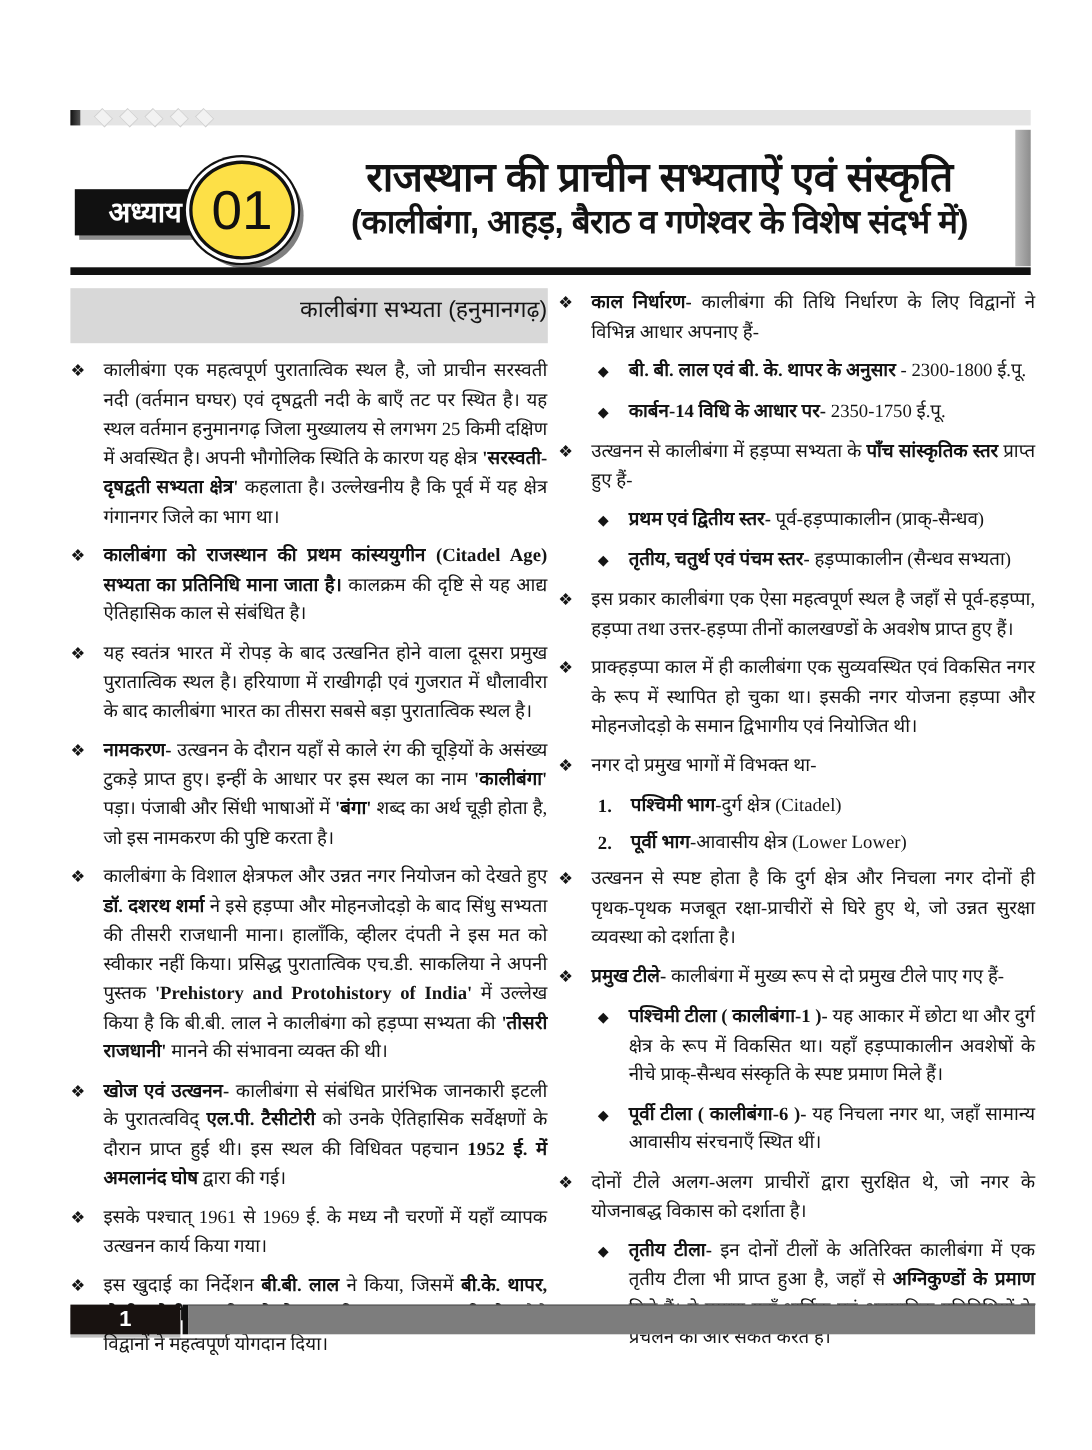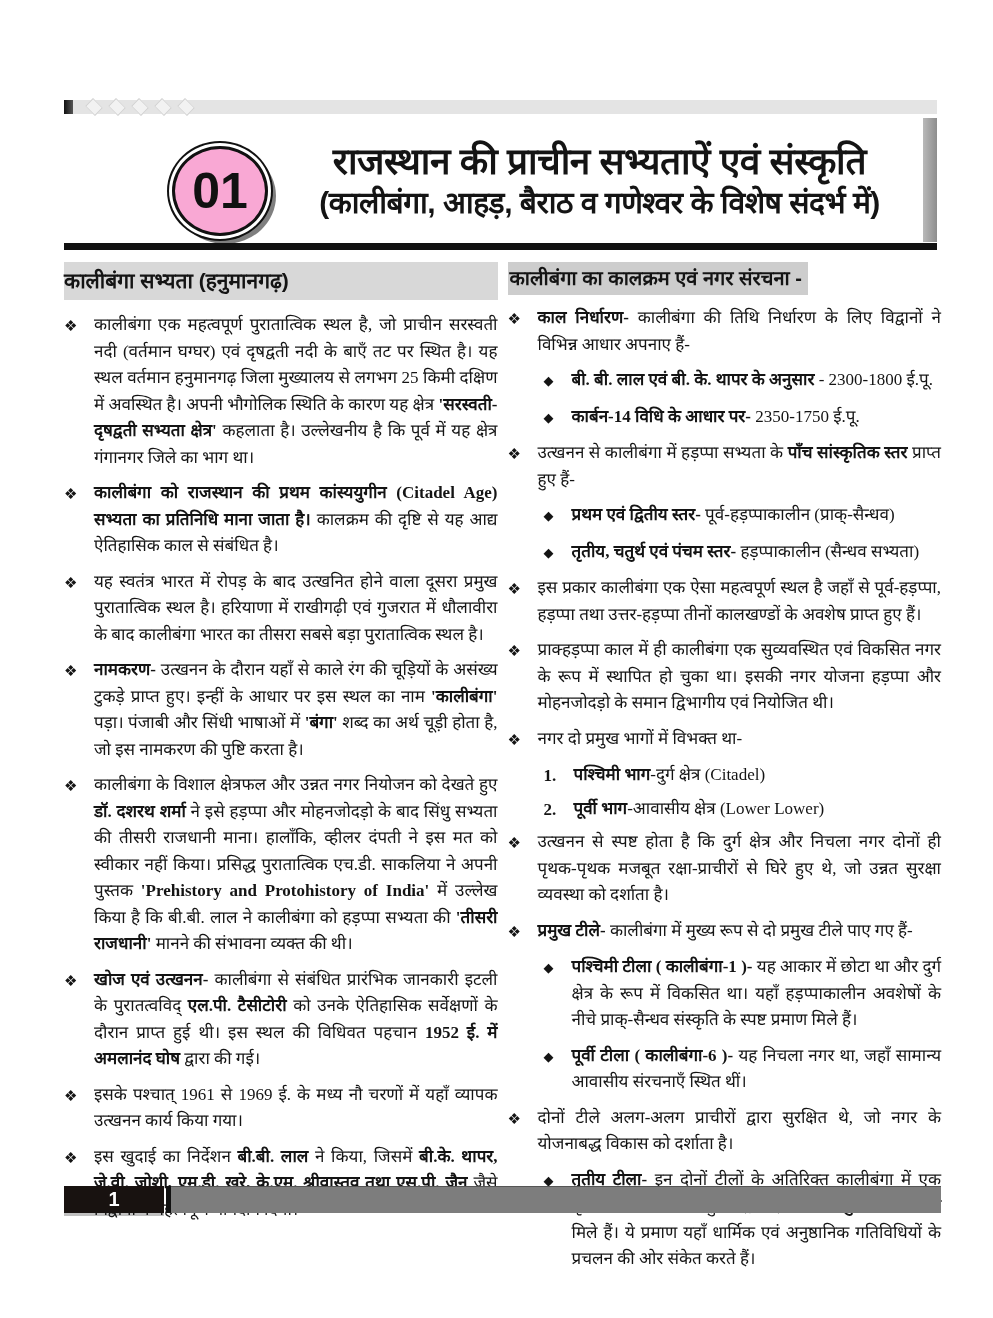--- a/index.html
+++ b/index.html
@@ -33,46 +33,46 @@
   .chapterlabel{
     position:absolute;left:0;top:26px;width:128px;height:42px;
     background:#111;color:#fff;
     font-family:"Liberation Sans","DejaVu Sans",sans-serif;
     font-weight:bold;font-size:26px;line-height:42px;text-align:center;
     box-shadow:4px 4px 0 rgba(0,0,0,.45);
   }
   .chaptercircle{
     position:absolute;left:104px;top:0;width:90px;height:84px;
     border-radius:50%;
-    background:#f9a8d4;border:3px solid #111;
+    background:#fde047;border:3px solid #111;
     box-shadow:0 0 0 3px #ffffff,0 0 0 5px #111,5px 5px 0 3px rgba(0,0,0,.5);
     display:flex;align-items:center;justify-content:center;
     font-family:"Liberation Sans","DejaVu Sans",sans-serif;
-    font-weight:700;font-size:50px;color:#111;
+    font-weight:400;font-size:50px;color:#111;
   }
   .titlebox{
     position:absolute;left:220px;right:22px;top:0;bottom:0;
     display:flex;flex-direction:column;align-items:center;justify-content:center;
     text-align:center;
     font-family:"Liberation Sans","DejaVu Sans",sans-serif;
   }
   .title-main{font-weight:900;font-size:37px;line-height:1.25;letter-spacing:-.5px;}
   .title-sub{font-weight:900;font-size:30px;line-height:1.2;letter-spacing:-.5px;}
   .black-rule{position:absolute;top:243px;left:64px;right:56px;height:7px;background:#111;}
   
   .columns{
     position:absolute;top:262px;left:64px;right:52px;bottom:132px;
     display:flex;gap:10px;
   }
   .col{width:50%;}
   .col-heading-bar{
     background:#d8d8d8;
     font-family:"Liberation Sans","DejaVu Sans",sans-serif;
-    font-weight:700;font-size:21px;text-align:left;
-    padding:4px 0 6px;margin-bottom:12px;
+    font-weight:400;font-size:21px;text-align:right;
+    padding:4px 0 18px;margin-bottom:12px;
   }
   .col-heading-inline-wrap{margin-bottom:10px;}
   .col-heading-inline{
     display:inline-block;background:#cdcdcd;
     font-family:"Liberation Sans","DejaVu Sans",sans-serif;
     font-weight:900;font-size:20px;padding:2px 6px 4px 2px;
   }
   .item{display:flex;gap:10px;margin-bottom:9px;font-size:17px;line-height:26.5px;}
   .item .marker{flex:0 0 20px;text-align:left;font-size:15px;padding-top:1px;}
   .item.sub{margin-left:36px;}
@@ -104,20 +104,21 @@
       <i></i>
         <i></i>
         <i></i>
         <i></i>
         <i></i>
     </span>
   </div>
 
   <div class="header">
     <div class="chapterbadge">
+      <div class="chapterlabel">अध्याय</div>
       <div class="chaptercircle">01</div>
     </div>
     <div class="titlebox">
       <div class="title-main">राजस्थान की प्राचीन सभ्यताऐं एवं संस्कृति</div>
       <div class="title-sub">(कालीबंगा, आहड़, बैराठ व गणेश्वर के विशेष संदर्भ में)</div>
     </div>
     <div class="hdr-right-bar"></div>
   </div>
 
   <div class="black-rule"></div>
@@ -154,23 +155,20 @@
             <span class="marker">❖</span>
             <div class="text"><span>इसके पश्चात् 1961 से 1969 ई. के मध्य नौ चरणों में यहाँ व्यापक उत्खनन कार्य किया गया।</span></div>
           </div>
           <div class="item bullet">
             <span class="marker">❖</span>
             <div class="text"><span>इस खुदाई का निर्देशन </span><span class="b">बी.बी. लाल</span><span> ने किया, जिसमें </span><span class="b">बी.के. थापर, जे.वी. जोशी, एम.डी. खरे, के.एम. श्रीवास्तव तथा एस.पी. जैन</span><span> जैसे विद्वानों ने महत्वपूर्ण योगदान दिया।</span></div>
           </div>
         </div>
     </div>
     <div class="col">
-      <div class="col-heading-inline-wrap">
-        <span class="col-heading-inline">कालीबंगा का कालक्रम एवं नगर संरचना -</span>
-      </div>
       <div id="right-items">
           <div class="item bullet">
             <span class="marker">❖</span>
             <div class="text"><span class="b">काल निर्धारण-</span><span> कालीबंगा की तिथि निर्धारण के लिए विद्वानों ने विभिन्न आधार अपनाए हैं-</span></div>
           </div>
           <div class="item sub">
             <span class="marker">◆</span>
             <div class="text"><span class="b">बी. बी. लाल एवं बी. के. थापर के अनुसार</span><span> - 2300-1800 ई.पू.</span></div>
           </div>
           <div class="item sub">

